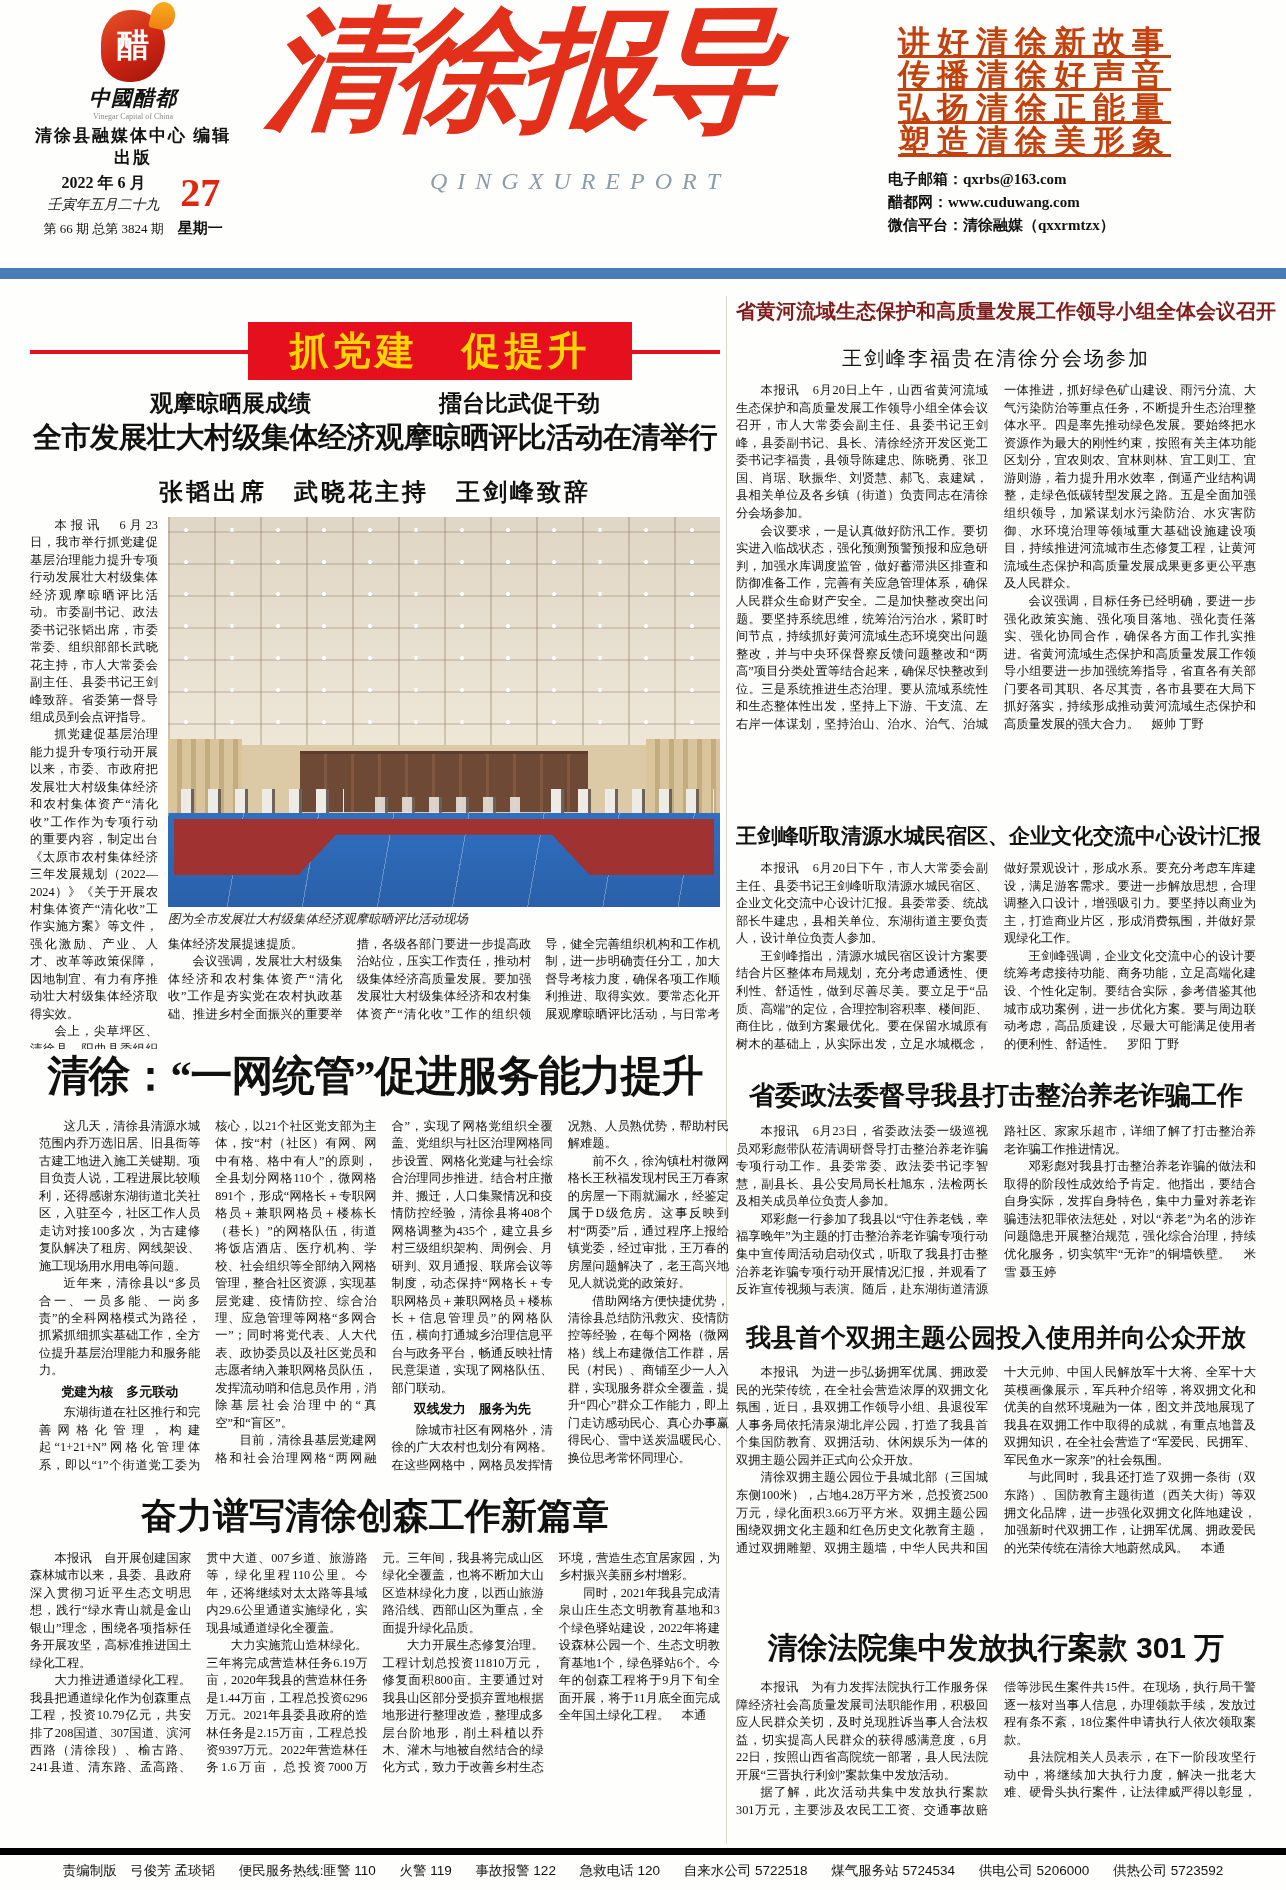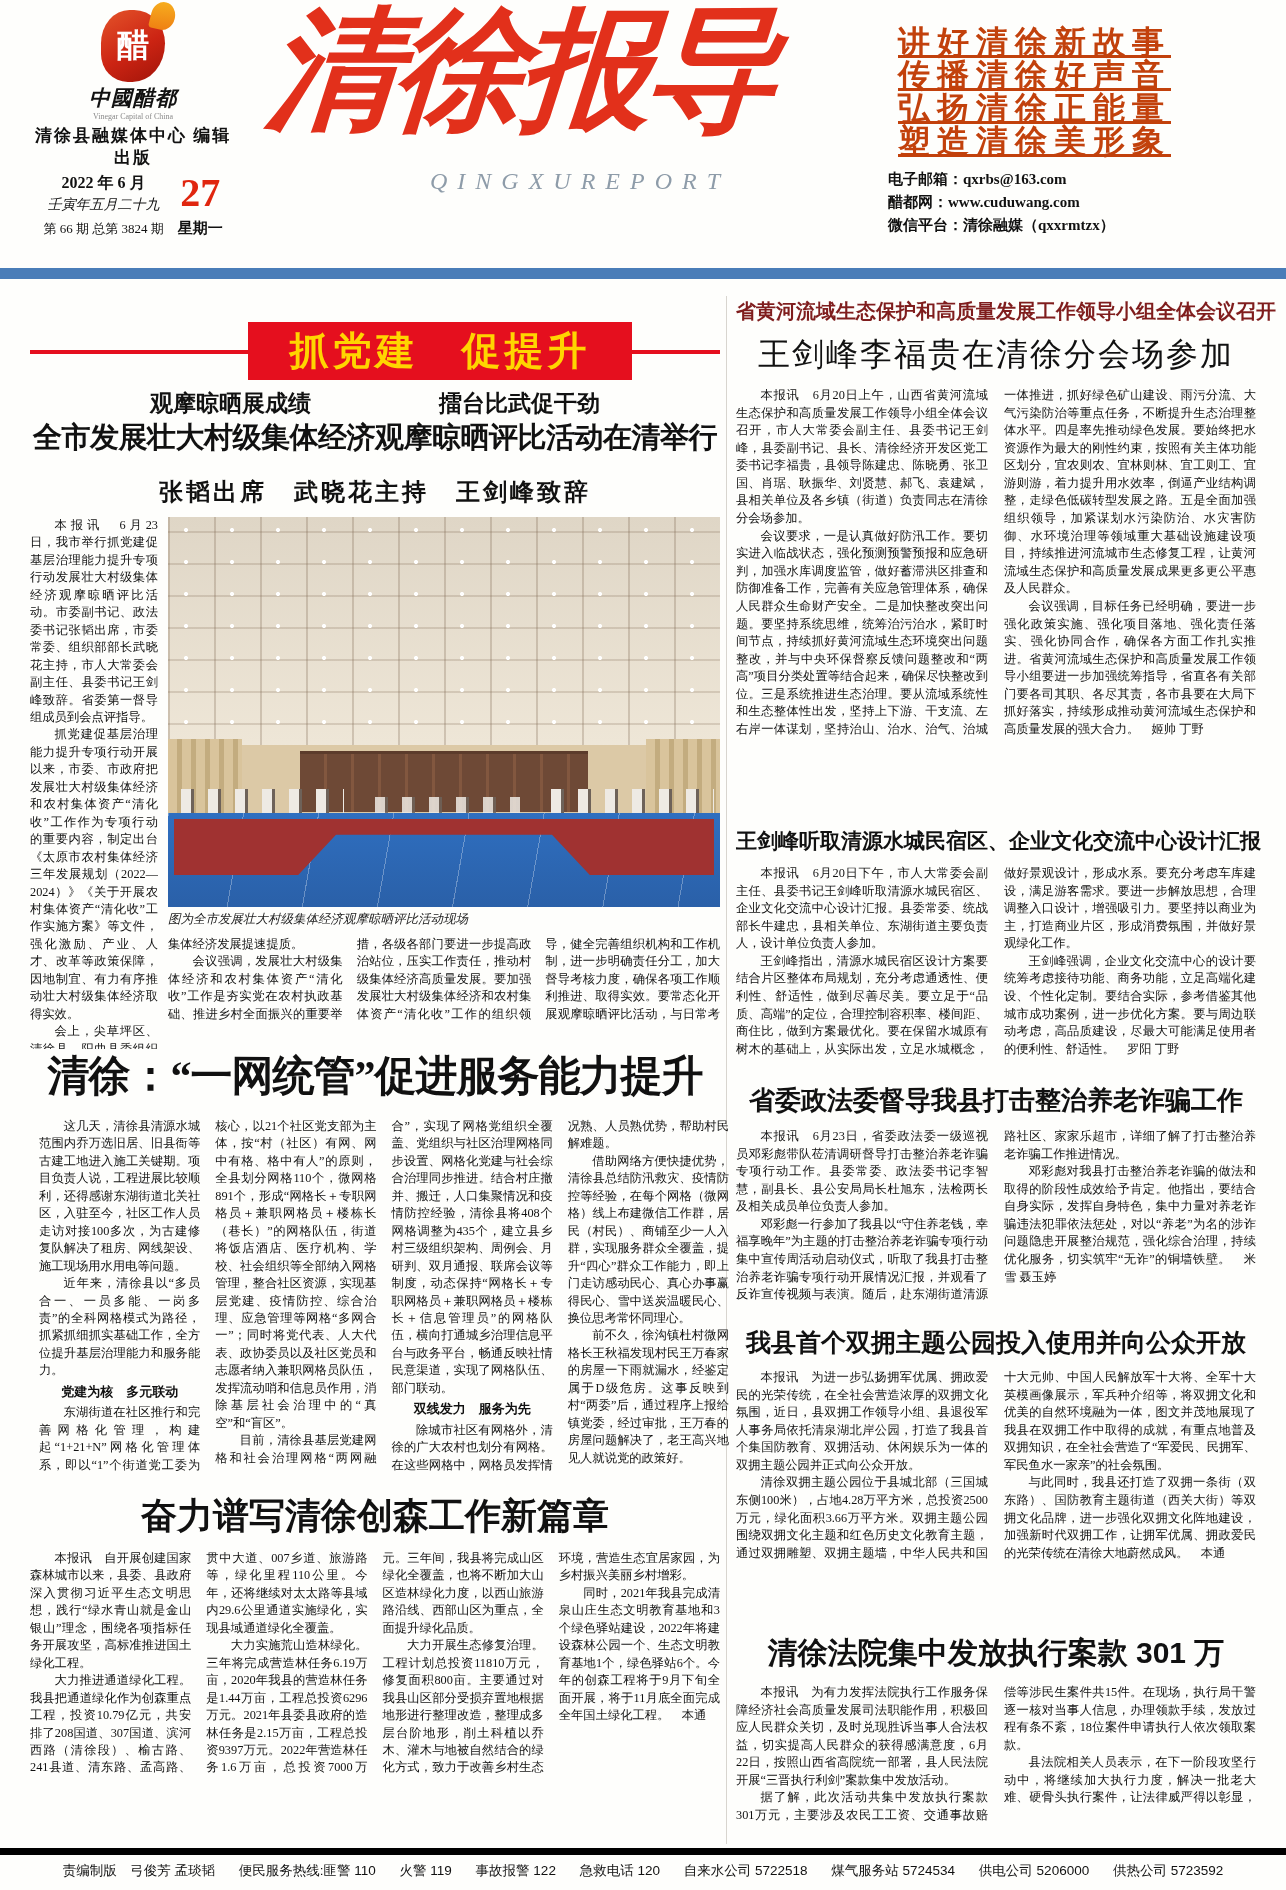--- a/index.html
+++ b/index.html
@@ -103,21 +103,21 @@
   .forest-headline{position:absolute;left:0;top:1200px;width:690px;text-align:center;
                    font-size:36px;font-weight:bold;white-space:nowrap;}
   .forest-body{position:absolute;left:0;top:1258px;width:690px;height:294px;overflow:hidden;
                column-count:4;column-gap:15px;font-size:12.3px;line-height:1.42;text-align:justify;}
 
   
   .right-col{position:absolute;left:706px;top:2px;width:520px;height:1552px;}
   .r-art{margin-bottom:12px;}
   .r-title{font-weight:bold;text-align:center;white-space:nowrap;}
   .r-title.red{color:#7f1d1d;font-size:20px;margin-top:4px;}
-  .r-sub{text-align:center;font-size:32px;letter-spacing:2px;margin:8px 0 10px;}
+  .r-sub{text-align:center;font-size:20px;letter-spacing:2px;margin:20px 0 10px;}
   .r-body{column-count:2;column-gap:16px;font-size:12.3px;line-height:1.43;
           text-align:justify;overflow:hidden;}
   .h-a1{height:424px;}
   .t-a2{font-size:21px;margin:16px 0 10px;}
   .h-a2{height:200px;}
   .t-a3{font-size:26px;margin:18px 0 10px;}
   .h-a3{height:180px;}
   .t-a4{font-size:25px;margin:18px 0 10px;}
   .h-a4{height:246px;}
   .t-a5{font-size:30px;margin:18px 0 10px;}
@@ -220,22 +220,22 @@
 
       <div class="grid-headline">清徐：“一网统管”促进服务能力提升</div>
       <div class="grid-body">
         <p>这几天，清徐县清源水城范围内乔万选旧居、旧县衙等古建工地进入施工关键期。项目负责人说，工程进展比较顺利，还得感谢东湖街道北关社区，入驻至今，社区工作人员走访对接100多次，为古建修复队解决了租房、网线架设、施工现场用水用电等问题。</p>
         <p>近年来，清徐县以“多员合一、一员多能、一岗多责”的全科网格模式为路径，抓紧抓细抓实基础工作，全方位提升基层治理能力和服务能力。</p>
         <p class="subhead">党建为核　多元联动</p>
         <p>东湖街道在社区推行和完善网格化管理，构建起“1+21+N”网格化管理体系，即以“1”个街道党工委为核心，以21个社区党支部为主体，按“村（社区）有网、网中有格、格中有人”的原则，全县划分网格110个，微网格891个，形成“网格长＋专职网格员＋兼职网格员＋楼栋长（巷长）”的网格队伍，街道将饭店酒店、医疗机构、学校、社会组织等全部纳入网格管理，整合社区资源，实现基层党建、疫情防控、综合治理、应急管理等网格“多网合一”；同时将党代表、人大代表、政协委员以及社区党员和志愿者纳入兼职网格员队伍，发挥流动哨和信息员作用，消除基层社会治理中的“真空”和“盲区”。</p>
         <p>目前，清徐县基层党建网格和社会治理网格“两网融合”，实现了网格党组织全覆盖、党组织与社区治理网格同步设置、网格化党建与社会综合治理同步推进。结合村庄撤并、搬迁，人口集聚情况和疫情防控经验，清徐县将408个网格调整为435个，建立县乡村三级组织架构、周例会、月研判、双月通报、联席会议等制度，动态保持“网格长＋专职网格员＋兼职网格员＋楼栋长＋信息管理员”的网格队伍，横向打通城乡治理信息平台与政务平台，畅通反映社情民意渠道，实现了网格队伍、部门联动。</p>
         <p class="subhead">双线发力　服务为先</p>
         <p>除城市社区有网格外，清徐的广大农村也划分有网格。在这些网格中，网格员发挥情况熟、人员熟优势，帮助村民解难题。</p>
+        <p>前不久，徐沟镇杜村微网格长王秋福发现村民王万春家的房屋一下雨就漏水，经鉴定属于D级危房。这事反映到村“两委”后，通过程序上报给镇党委，经过审批，王万春的房屋问题解决了，老王高兴地见人就说党的政策好。</p>
         <p>借助网络方便快捷优势，清徐县总结防汛救灾、疫情防控等经验，在每个网格（微网格）线上布建微信工作群，居民（村民）、商铺至少一人入群，实现服务群众全覆盖，提升“四心”群众工作能力，即上门走访感动民心、真心办事赢得民心、雪中送炭温暖民心、换位思考常怀同理心。</p>
-        <p>前不久，徐沟镇杜村微网格长王秋福发现村民王万春家的房屋一下雨就漏水，经鉴定属于D级危房。这事反映到村“两委”后，通过程序上报给镇党委，经过审批，王万春的房屋问题解决了，老王高兴地见人就说党的政策好。</p>
 
       </div>
 
       <div class="forest-headline sans">奋力谱写清徐创森工作新篇章</div>
       <div class="forest-body">
         <p>本报讯　自开展创建国家森林城市以来，县委、县政府深入贯彻习近平生态文明思想，践行“绿水青山就是金山银山”理念，围绕各项指标任务开展攻坚，高标准推进国土绿化工程。</p>
         <p>大力推进通道绿化工程。我县把通道绿化作为创森重点工程，投资10.79亿元，共安排了208国道、307国道、滨河西路（清徐段）、榆古路、241县道、清东路、孟高路、贯中大道、007乡道、旅游路等，绿化里程110公里。今年，还将继续对太太路等县域内29.6公里通道实施绿化，实现县域通道绿化全覆盖。</p>
         <p>大力实施荒山造林绿化。三年将完成营造林任务6.19万亩，2020年我县的营造林任务是1.44万亩，工程总投资6296万元。2021年县委县政府的造林任务是2.15万亩，工程总投资9397万元。2022年营造林任务1.6万亩，总投资7000万元。三年间，我县将完成山区绿化全覆盖，也将不断加大山区造林绿化力度，以西山旅游路沿线、西部山区为重点，全面提升绿化品质。</p>
         <p>大力开展生态修复治理。工程计划总投资11810万元，修复面积800亩。主要通过对我县山区部分受损弃置地根据地形进行整理改造，整理成多层台阶地形，削土科植以乔木、灌木与地被自然结合的绿化方式，致力于改善乡村生态环境，营造生态宜居家园，为乡村振兴美丽乡村增彩。</p>
         <p>同时，2021年我县完成清泉山庄生态文明教育基地和3个绿色驿站建设，2022年将建设森林公园一个、生态文明教育基地1个，绿色驿站6个。今年的创森工程将于9月下旬全面开展，将于11月底全面完成全年国土绿化工程。　本通</p>

